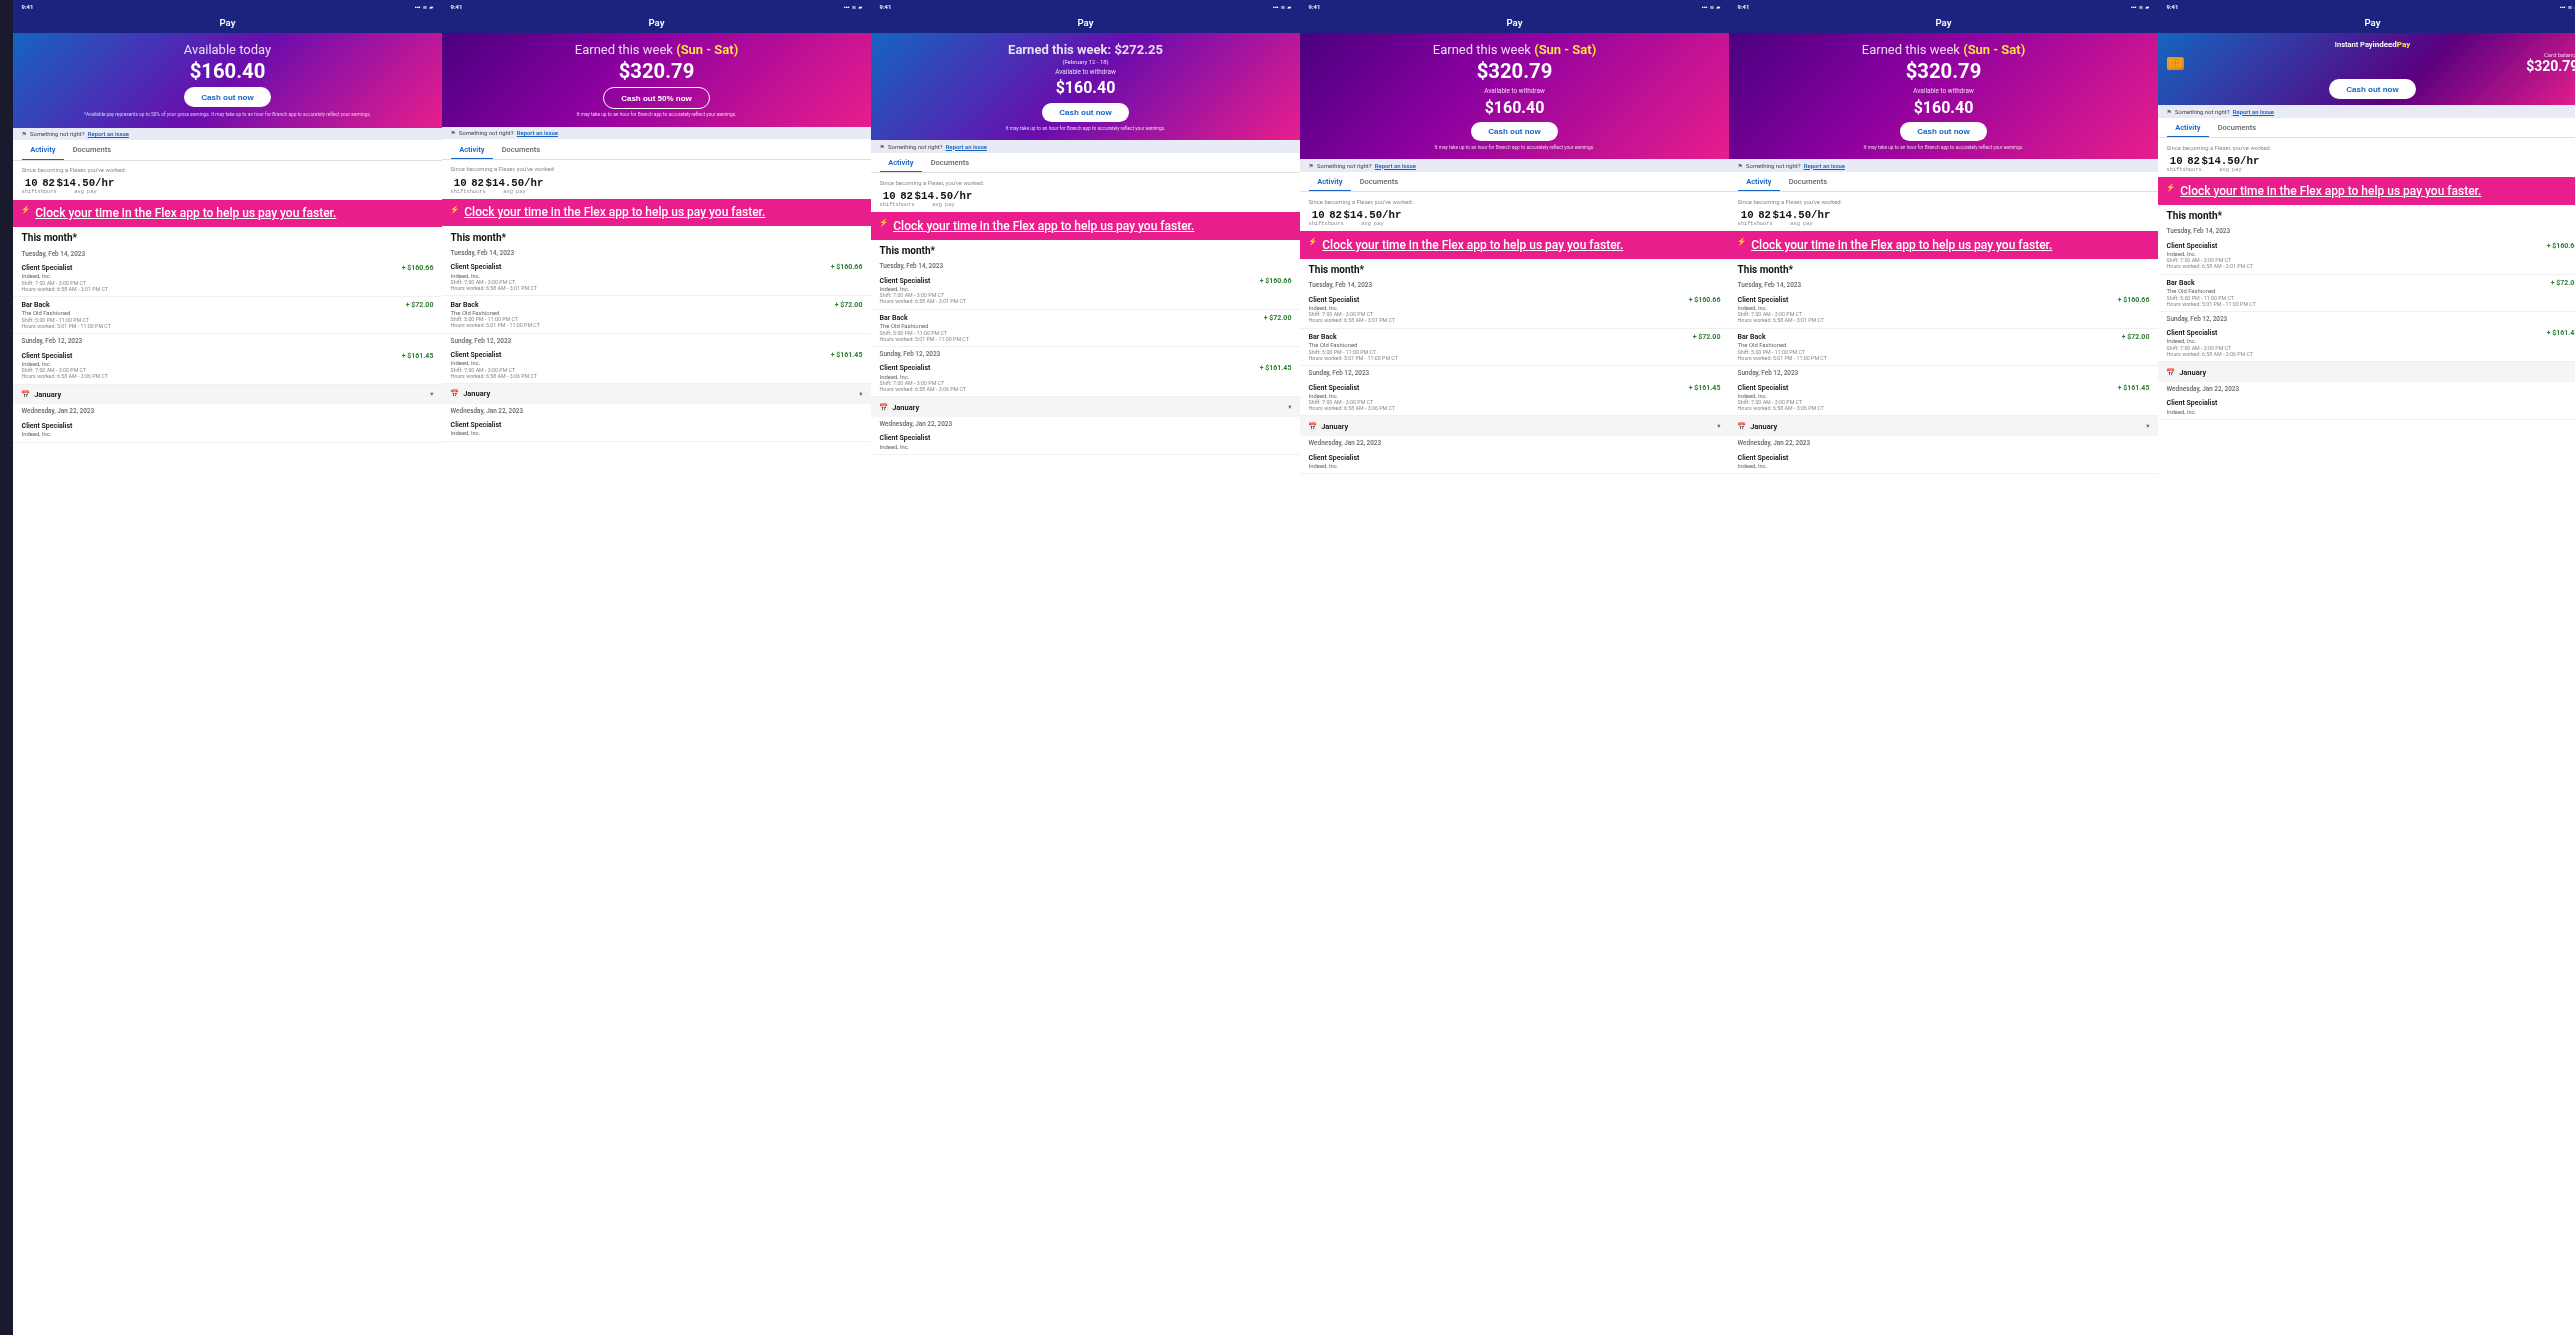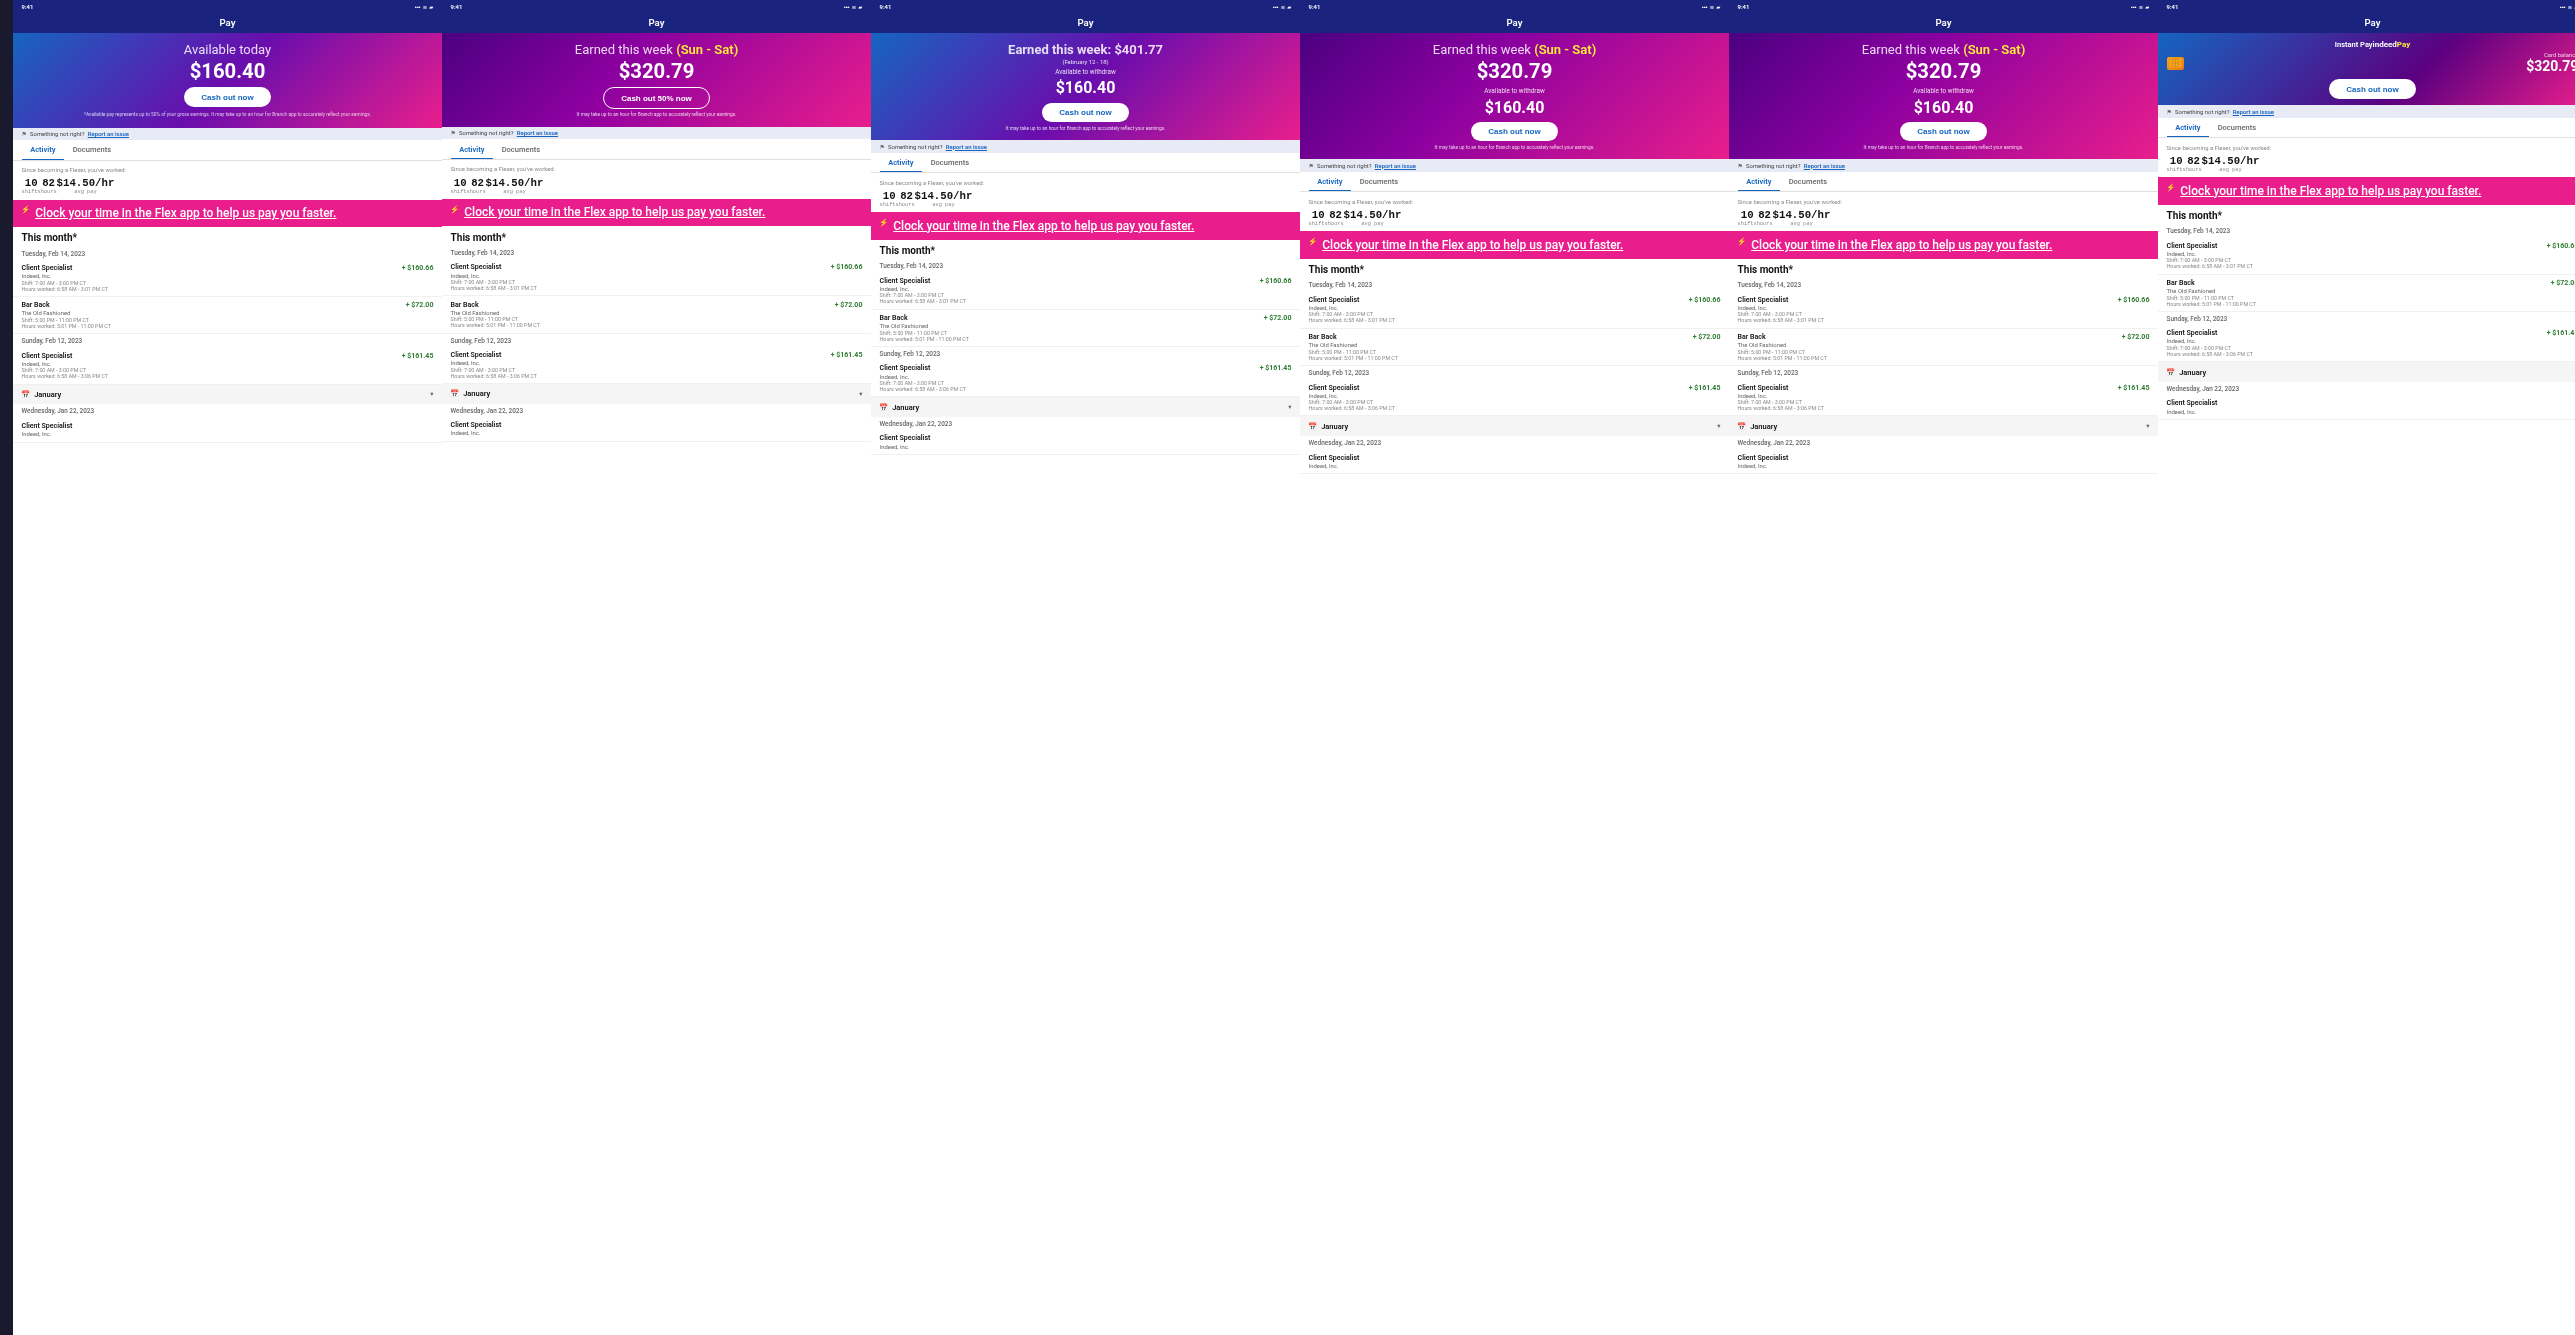--- a/index.html
+++ b/index.html
@@ -511,21 +511,21 @@
     <div style="display:flex;gap:2.1px;align-items:center;">
       <span style="color:white;font-size:5.3px;">▪▪▪</span>
       <span style="color:white;font-size:5.3px;">≋</span>
       <span style="color:white;font-size:5.3px;">▰</span>
     </div>
   </div>
       <div class="header-bar">
         <h1>Pay</h1>
       </div>
       <div class="pay-header gradient-blue-purple">
-        <div class="earned-label" style="font-weight:700">Earned this week: $401.77</div>
+        <div class="earned-label" style="font-weight:700">Earned this week: $272.25</div>
         <div class="date-range">(February 12 - 18)</div>
         <div class="avail-label">Available to withdraw</div>
         <div class="avail-amount">$160.40</div>
         <div style="text-align:center;"><button class="cash-out-btn">Cash out now</button></div>
         <div class="may-take-text">It may take up to an hour for Branch app to accurately reflect your earnings.</div>
       </div>
       <div class="report-bar">
     <span class="flag-icon">⚑</span>
     <span class="report-text">Something not right?</span>
     <span class="report-link">Report an issue</span>

